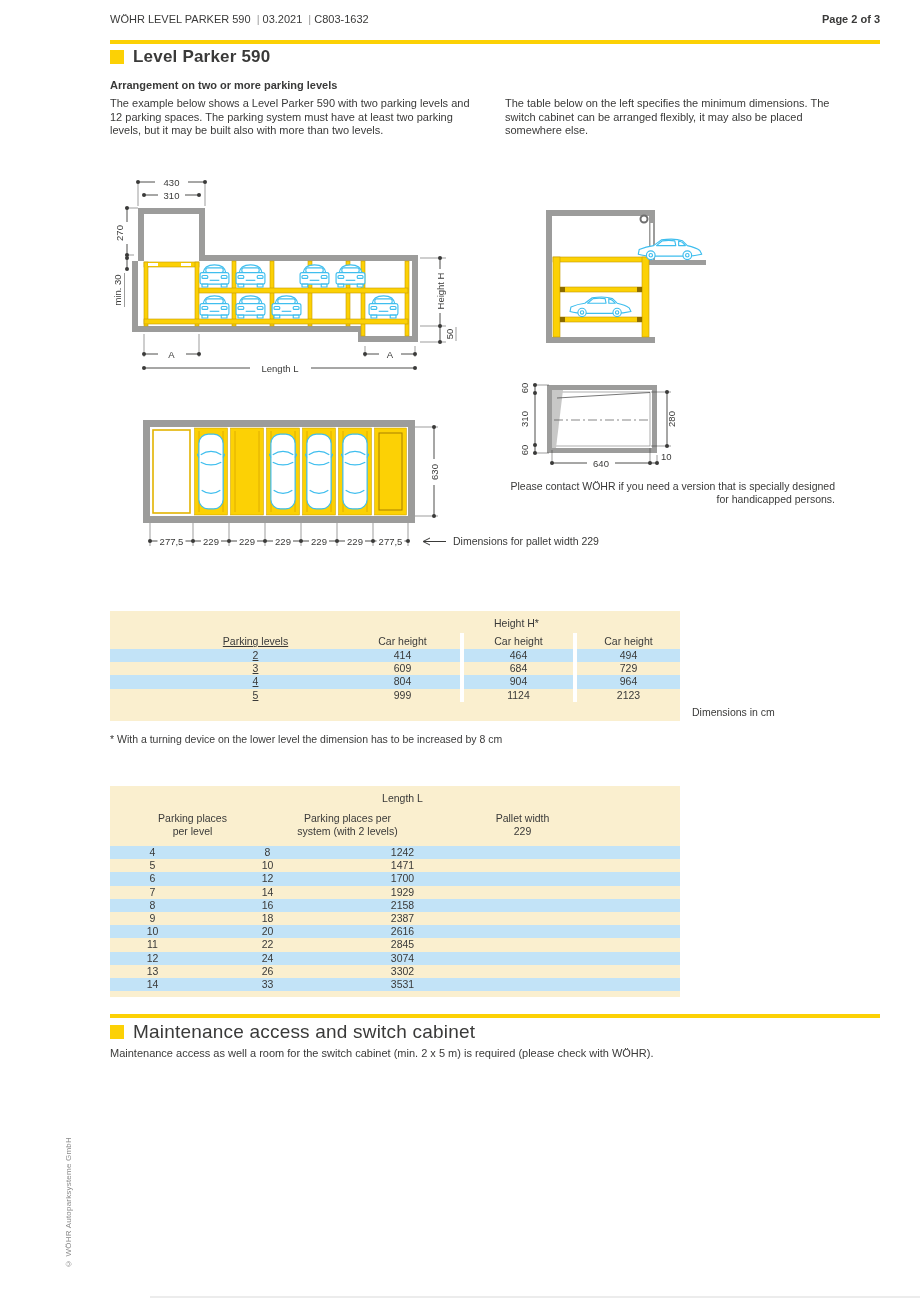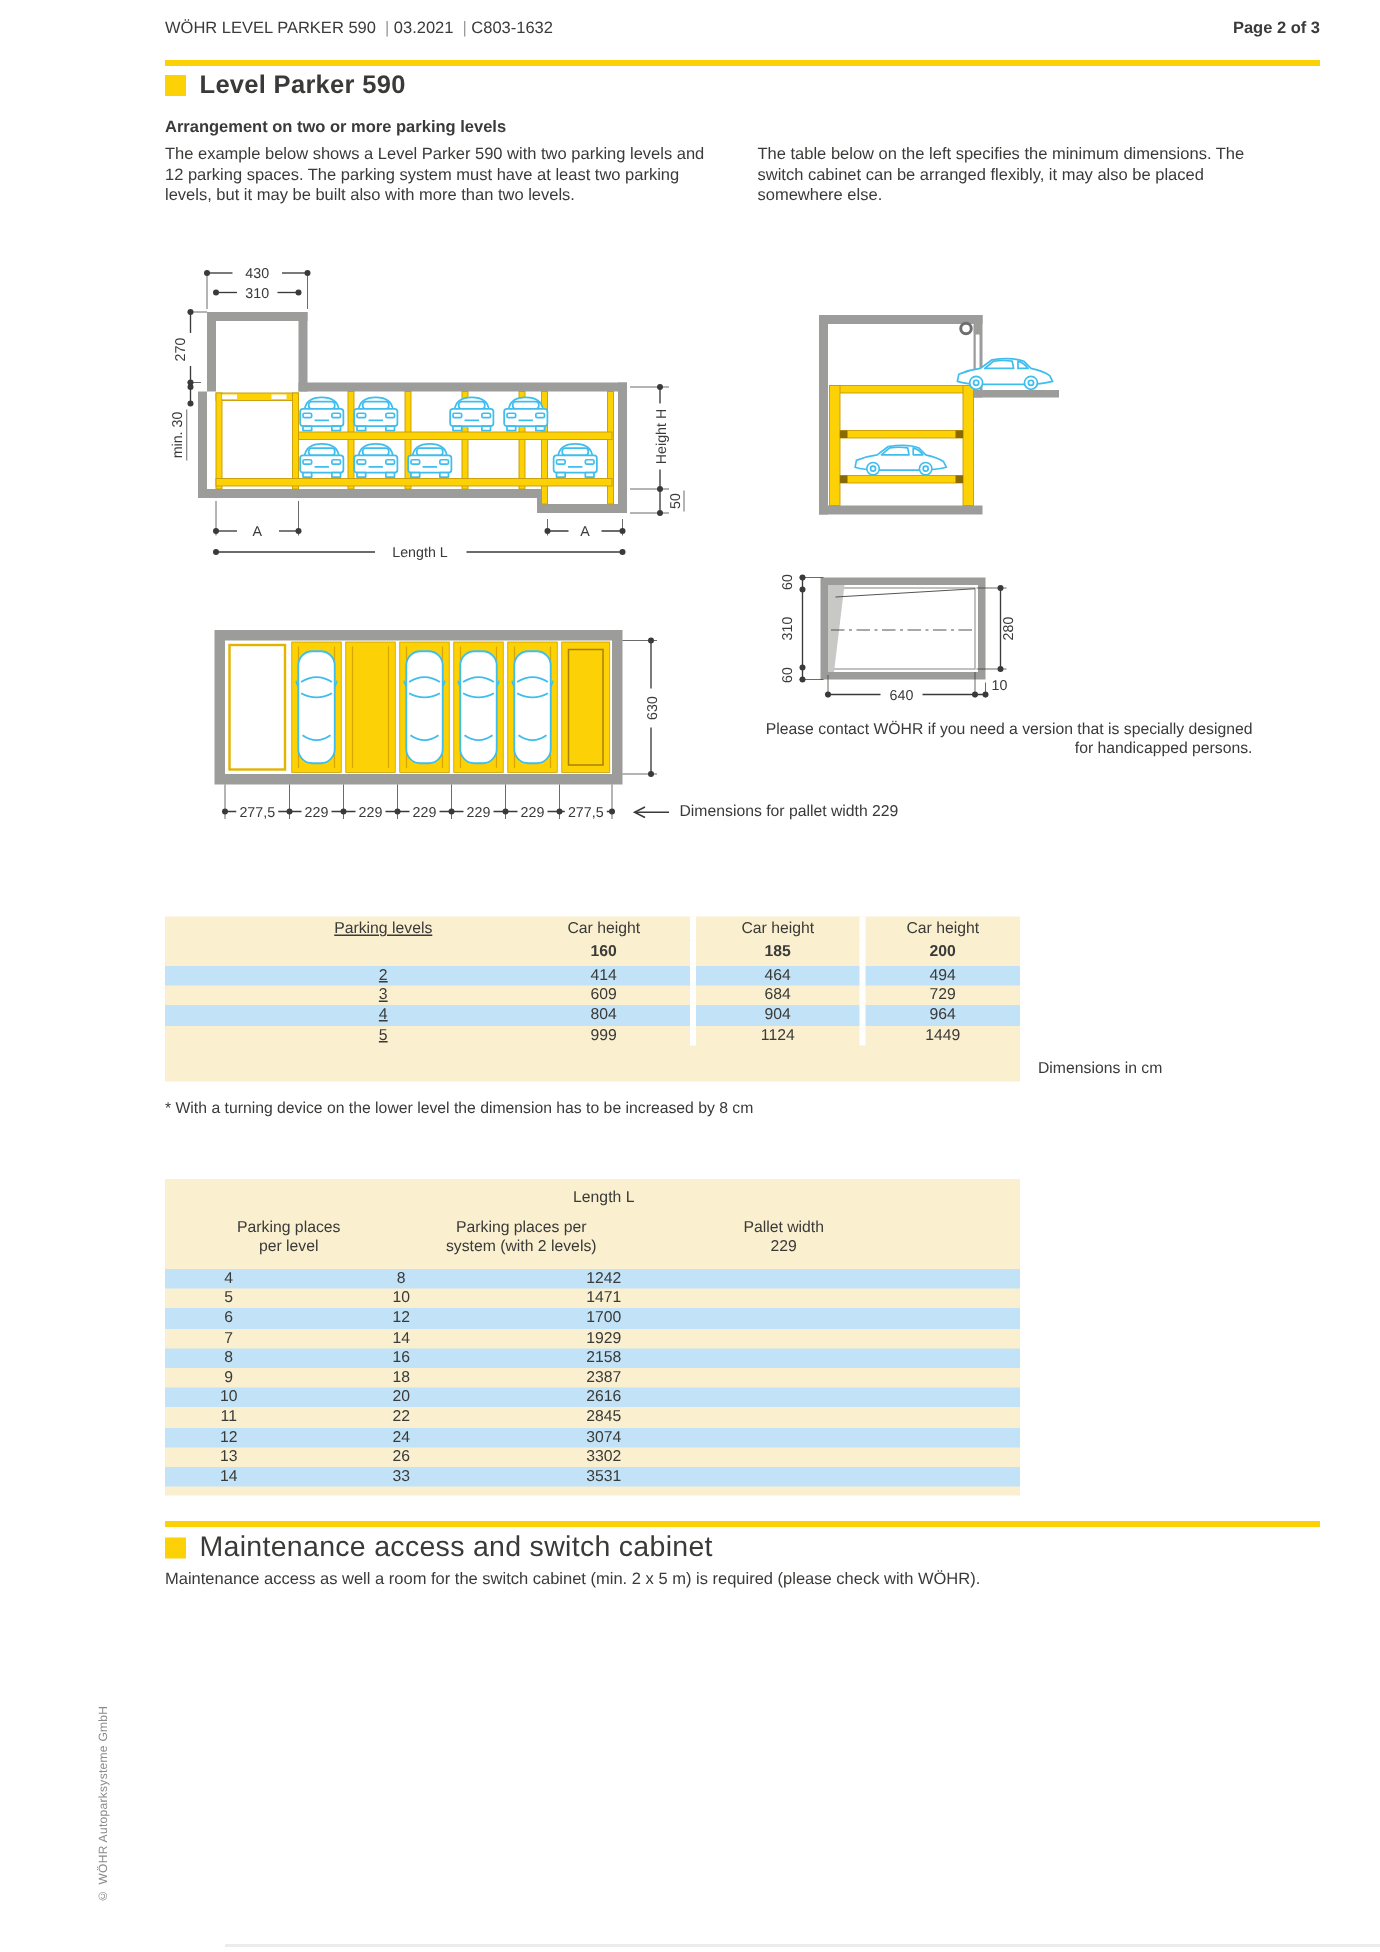--- a/index.html
+++ b/index.html
@@ -355,32 +355,29 @@
 
 <div class="abs arrow-note" style="left:421px;top:535px">
   <svg width="26" height="9" viewBox="0 0 26 9">
     <line x1="3" y1="4.5" x2="25" y2="4.5" stroke="#3a3a39" stroke-width="1"></line>
     <polyline points="9,1 2,4.5 9,8" fill="none" stroke="#3a3a39" stroke-width="1"></polyline>
   </svg>
   <span>Dimensions for pallet width 229</span>
 </div>
 
 <div class="table t1" style="left:110px;top:611px;width:570px;height:110px">
+  <div class="tgroup">
+      <span>Height H*</span>
+    </div>
   <div class="cols" style="height:16px;line-height:17px">
     <div>Parking levels</div>
     <div>Car height</div>
     <div>Car height</div>
     <div>Car height</div>
   </div>
-  <div class="cols bold" style="height:17px;line-height:15px">
-    <div></div>
-    <div>160</div>
-    <div>185</div>
-    <div>200</div>
-  </div>
   <div>
       <div class="trow cols blue">
         <div>2</div>
         <div>414</div>
         <div>464</div>
         <div>494</div>
       </div>
       <div class="trow cols">
         <div>3</div>
         <div>609</div>
@@ -390,21 +387,21 @@
       <div class="trow cols blue">
         <div>4</div>
         <div>804</div>
         <div>904</div>
         <div>964</div>
       </div>
       <div class="trow cols">
         <div>5</div>
         <div>999</div>
         <div>1124</div>
-        <div>1449</div>
+        <div>2123</div>
       </div>
     </div>
 </div>
 <div class="abs note" style="left:692px;top:706px">Dimensions in cm</div>
 <div class="abs note" style="left:110px;top:733px">*  With a turning device on the lower level the dimension has to be increased by 8 cm</div>
 
 <div class="table t2" style="left:110px;top:786px;width:570px;height:211px">
   <div class="tgroup">
       <span>Length L</span>
     </div>

